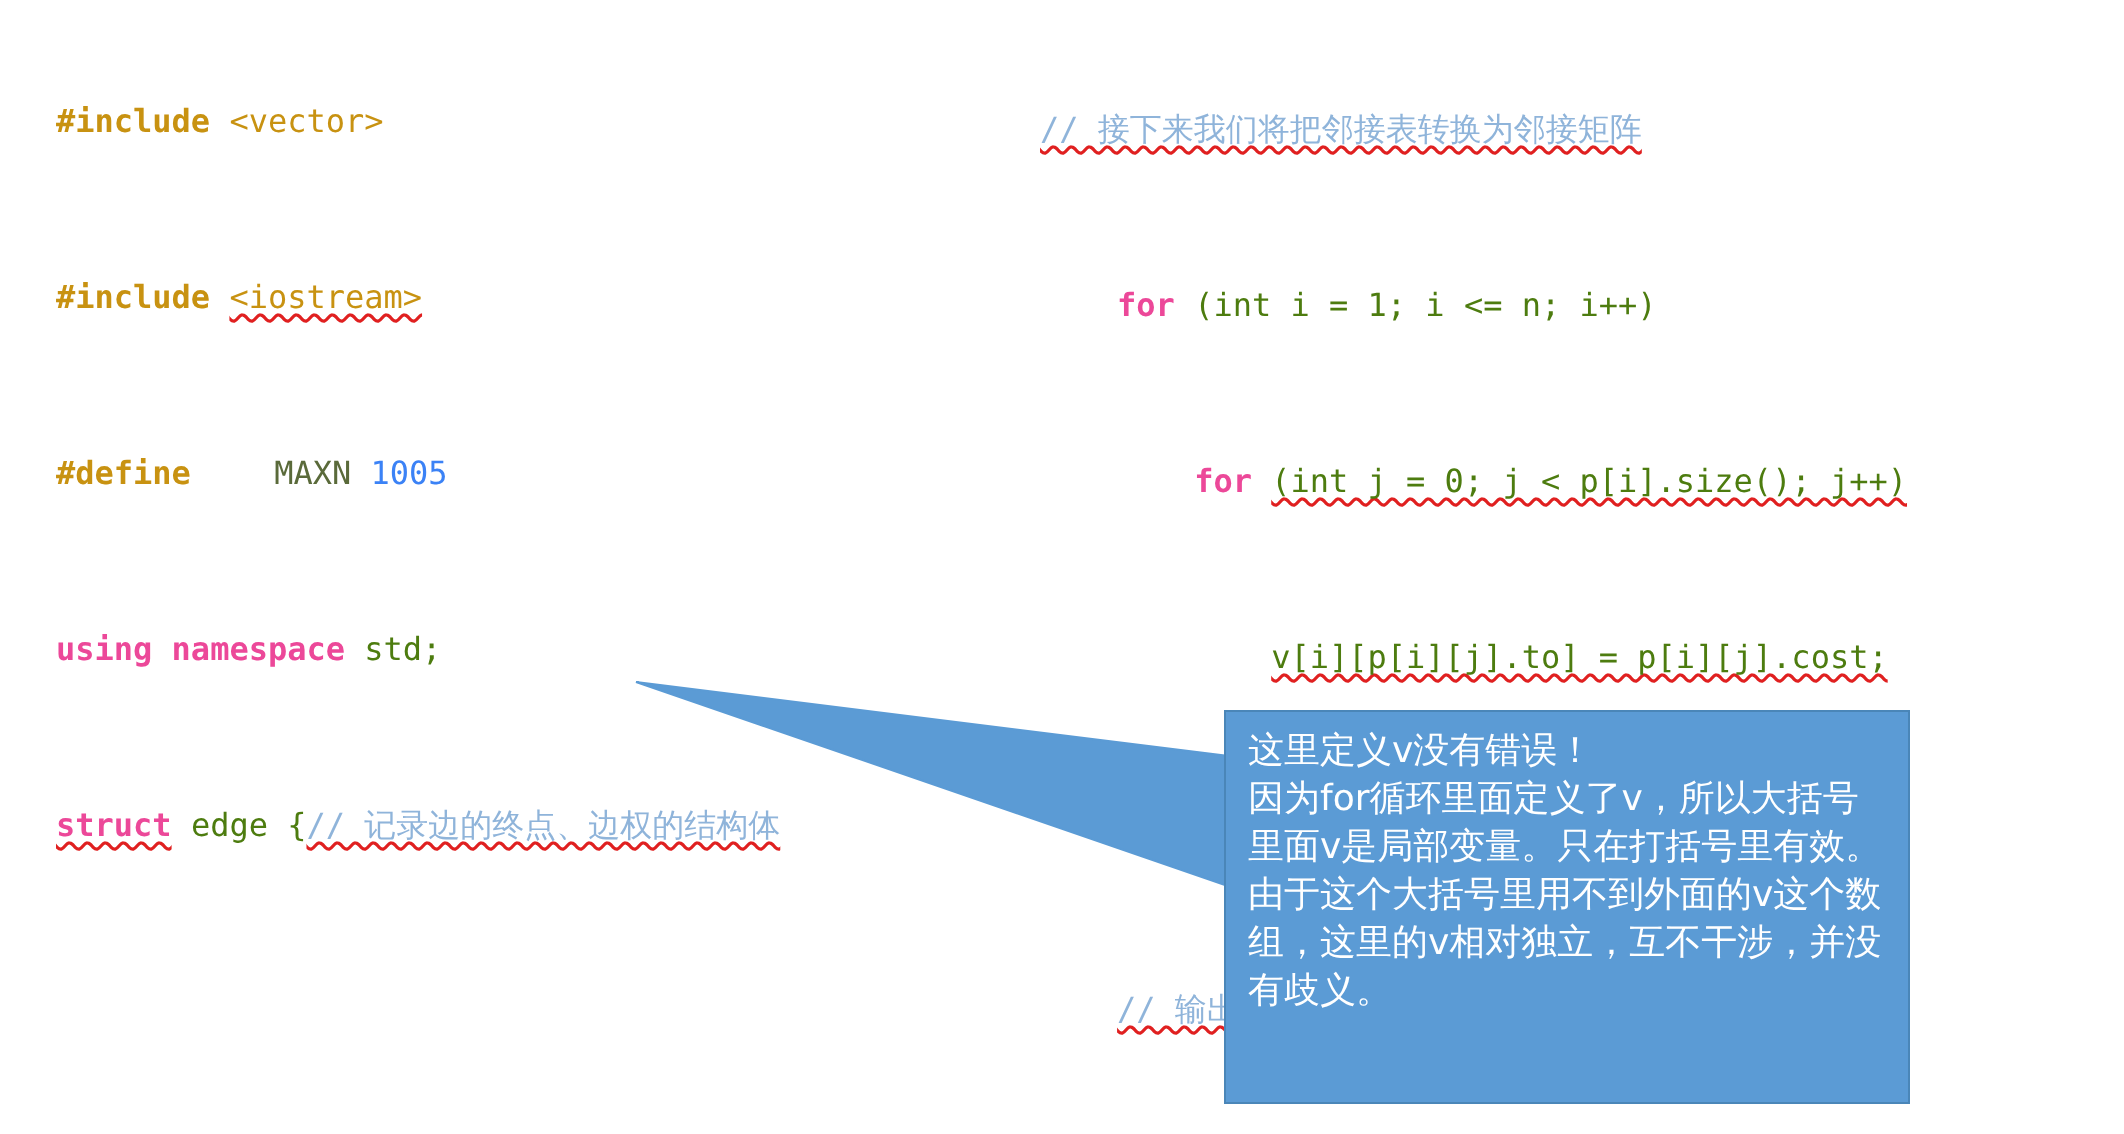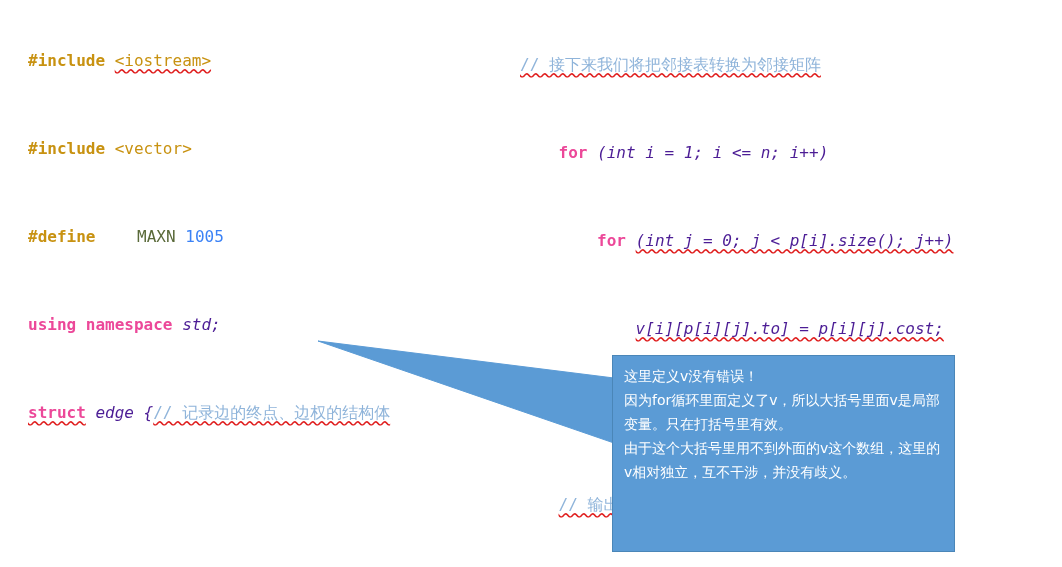--- a/index.html
+++ b/index.html
@@ -29,21 +29,21 @@
 
   .ln { display: block; height: 22px; }
 
   
   .tok-pre   { color: #c89211; font-weight: bold; }   
   .tok-inc   { color: #c89211; }                      
   .tok-macro { color: #5a6a3a; padding-left: 32px; }                      
   .tok-num   { color: #3b82f6; }                      
   .tok-kw    { color: #ec4899; font-weight: bold; }   
   .tok-type  { color: #8a3316; }                      
-  .tok-plain { color: #4c1d95; font-style: italic; }                      
+  .tok-plain { color: #4d7c0f; }                      
   .tok-cmt   { color: #8fb4da; }
 
   .sq { 
     text-decoration: underline;
     text-decoration-color: #e02020;
     text-decoration-style: wavy;
     text-decoration-skip-ink: none;
     text-underline-offset: 2px;
   }
 
@@ -55,33 +55,33 @@
     width: 343px; height: 197px;
     background: #5b9bd5;
     border: 1px solid #4a86b8;
     box-sizing: border-box;
   }
   #callout-text {
     position: absolute;
     left: 624px; top: 364px;
     width: 322px;
     font-family: "DejaVu Sans", "Liberation Sans", sans-serif;
-    font-size: 14px;
+    font-size: 18px;
     line-height: 24px;
     color: #ffffff;
     white-space: pre-wrap;
   }
 </style>
 </head>
 <body>
 
 <div class="code-pane" id="left-pane">
+  <span class="ln"><span class="tok-pre">#include</span><span class="tok-plain"> </span><span class="tok-inc">&lt;vector&gt;</span></span>
+
   <span class="ln"><span class="tok-pre">#include</span><span class="tok-plain"> </span><span class="tok-inc sq">&lt;iostream&gt;</span></span>
-
-  <span class="ln"><span class="tok-pre">#include</span><span class="tok-plain"> </span><span class="tok-inc">&lt;vector&gt;</span></span>
 
   <span class="ln"><span class="tok-pre">#define</span><span class="tok-plain"> </span><span class="tok-macro">MAXN</span><span class="tok-plain"> </span><span class="tok-num">1005</span></span>
 
   <span class="ln"><span class="tok-kw">using namespace</span><span class="tok-plain"> </span><span class="tok-plain">std;</span></span>
 
   <span class="ln"><span class="tok-kw sq">struct</span><span class="tok-plain"> </span><span class="tok-plain">edge {</span><span class="tok-cmt sq">// 记录边的终点、边权的结构体</span></span>
 
 
   
 

